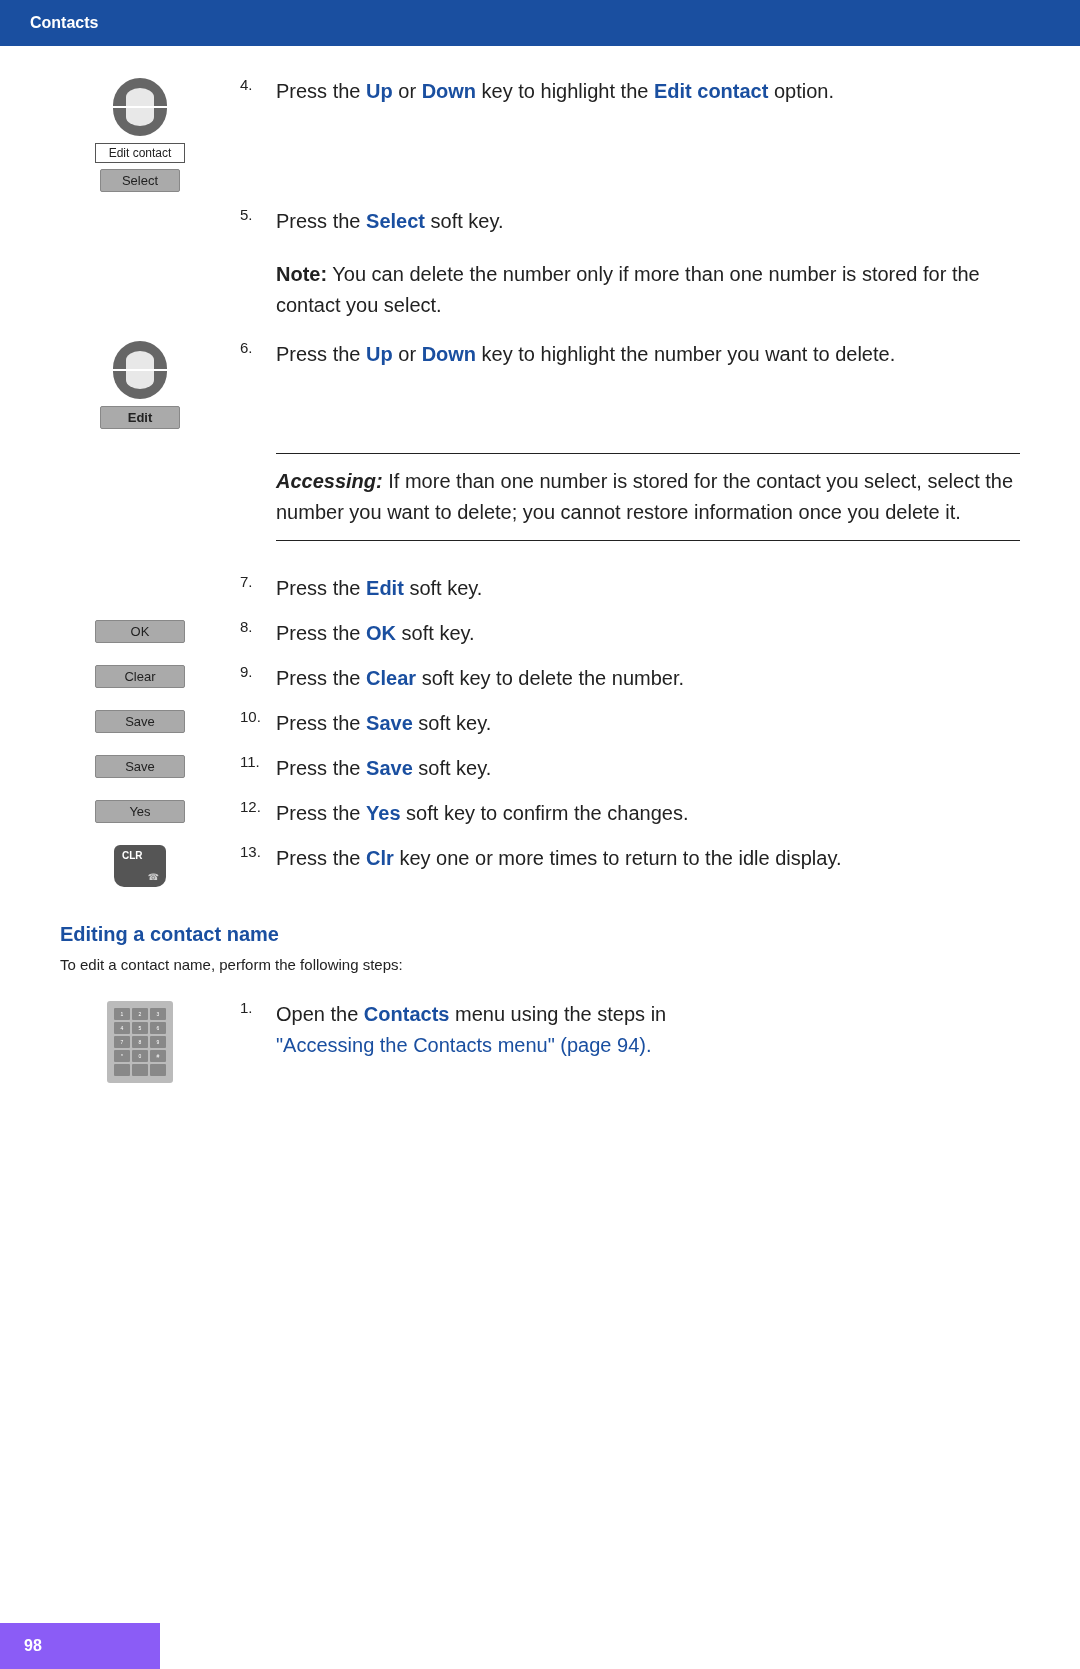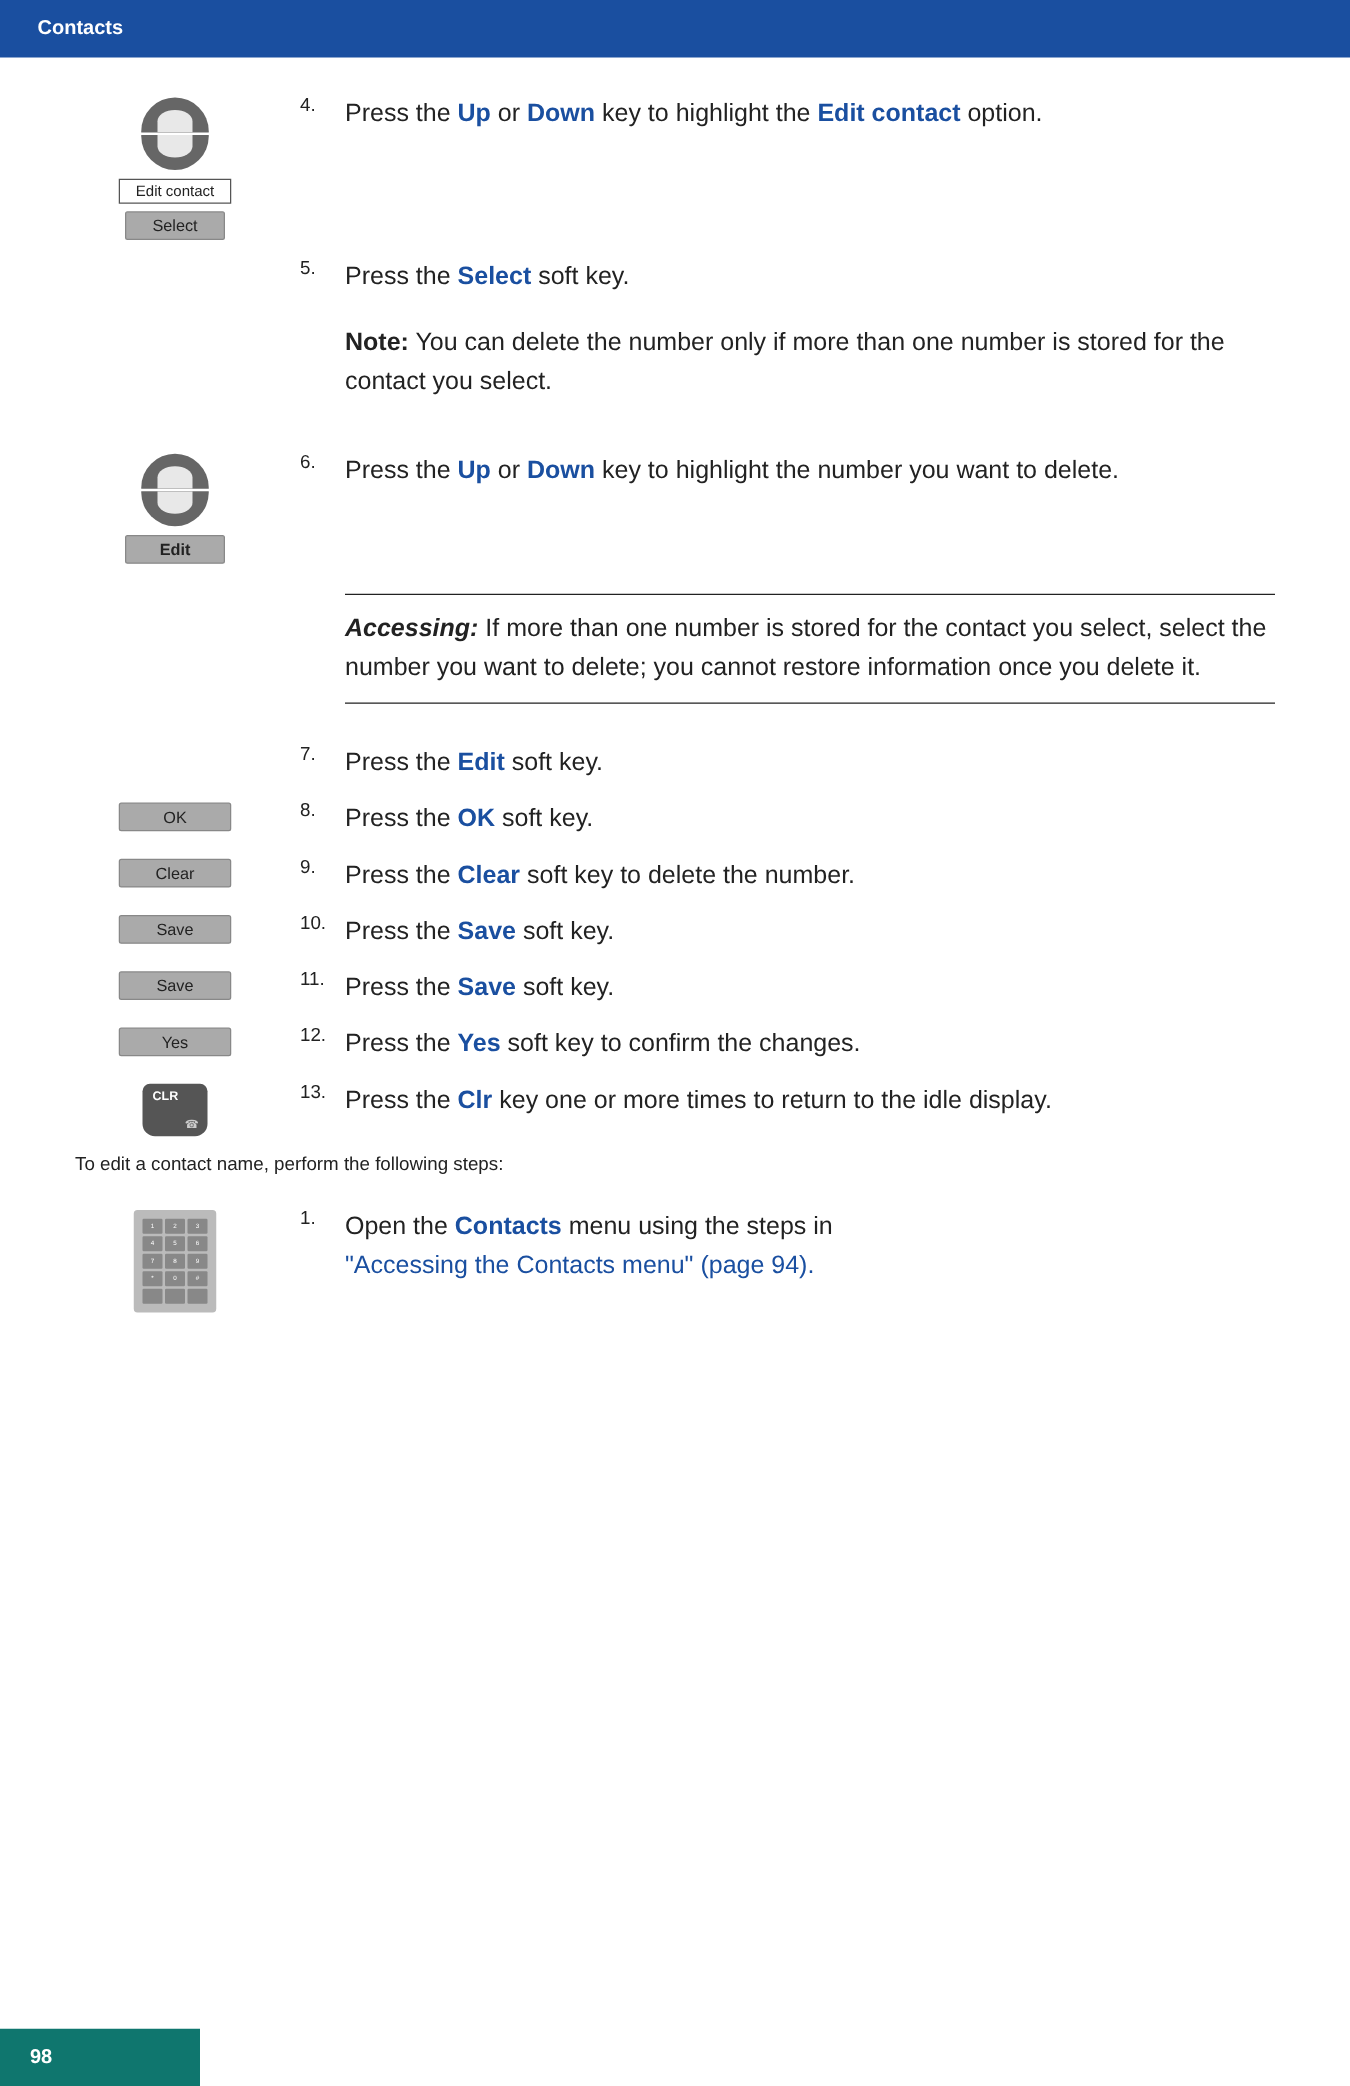--- a/index.html
+++ b/index.html
@@ -90,21 +90,21 @@
       content: '';
       position: absolute;
       top: 0; left: 50%;
       transform: translateX(-50%);
       width: 28px;
       height: 18px;
       background: #e8e8e8;
       border-radius: 0 0 50% 50%;
     }
     .note-box {
-      margin: 8px 0 26px 0;
+      margin: 8px 0 4px 0;
     }
     .attention-box {
       border-top: 1.5px solid #222;
       border-bottom: 1.5px solid #222;
       padding: 12px 0;
       margin: 10px 0 18px 0;
     }
     .section-heading {
       color: #1a4fa0;
       font-size: 20px;
@@ -114,21 +114,21 @@
     .section-intro {
       font-size: 15px;
       color: #222;
       margin-bottom: 26px;
     }
     .footer-bar {
       position: absolute;
       bottom: 0;
       left: 0;
       width: 160px;
-      background: #0f766e;
+      background: #8b5cf6;
       padding: 14px 24px;
     }
     .footer-page {
       color: #fff;
       font-weight: bold;
       font-size: 16px;
     }
     .step-content-row {
       display: flex;
       align-items: flex-start;
@@ -317,20 +317,21 @@
       </div>
     </div>
     <div class="step-text-right">
       <span class="step-number">13.</span>
       <span class="step-desc">
         Press the <span class="blue">Clr</span> key one or more times to return to the idle display.
       </span>
     </div>
   </div>
 
+  <div class="section-heading" style="margin-top:36px;">Editing a contact name</div>
   <div class="section-intro">To edit a contact name, perform the following steps:</div>
 
   <div class="step-content-row" style="margin-top:14px;">
     <div class="step-icon-left">
 
       <div style="background:#bbb;padding:7px;border-radius:3px;display:inline-block;">
         <div style="display:grid;grid-template-columns:repeat(3,16px);grid-template-rows:repeat(5,12px);gap:2px;">
           <div style="background:#888;border-radius:1px;font-size:5px;color:#fff;display:flex;align-items:center;justify-content:center;">1</div>
           <div style="background:#888;border-radius:1px;font-size:5px;color:#fff;display:flex;align-items:center;justify-content:center;">2</div>
           <div style="background:#888;border-radius:1px;font-size:5px;color:#fff;display:flex;align-items:center;justify-content:center;">3</div>

